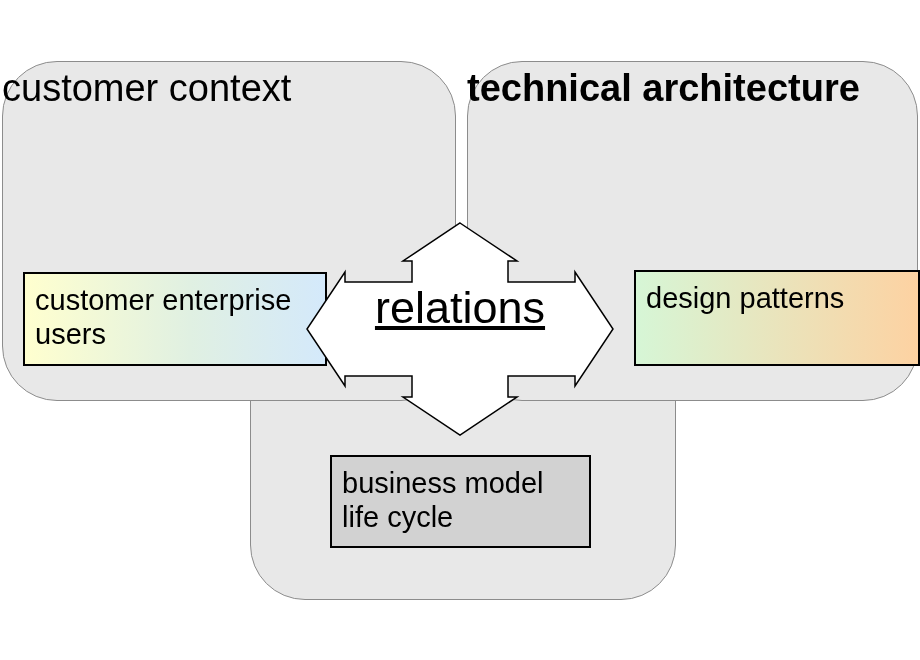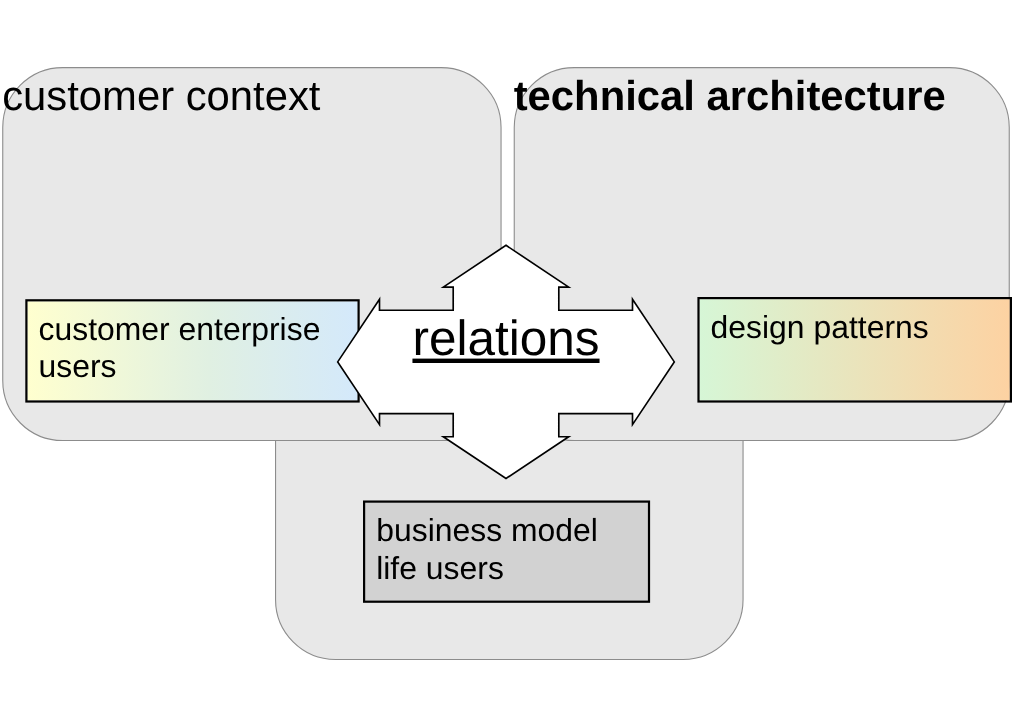--- a/index.html
+++ b/index.html
@@ -109,21 +109,21 @@
     <div>customer enterprise</div>
     <div>users</div>
   </div>
 
   <div class="box box-design">
     <div>design patterns</div>
   </div>
 
   <div class="box box-business-model">
     <div>business model</div>
-    <div>life users</div>
+    <div>life cycle</div>
   </div>
 
   <svg class="arrow-svg" viewBox="0 0 920 660" aria-hidden="true">
     <polygon points="
       460,223 517,261 508,261 508,282 575,282 575,272 613,329
       575,386 575,376 508,376 508,397 517,397 460,435
       403,397 412,397 412,376 345,376 345,386 307,329
       345,272 345,282 412,282 412,261 403,261"></polygon>
   </svg>
 

